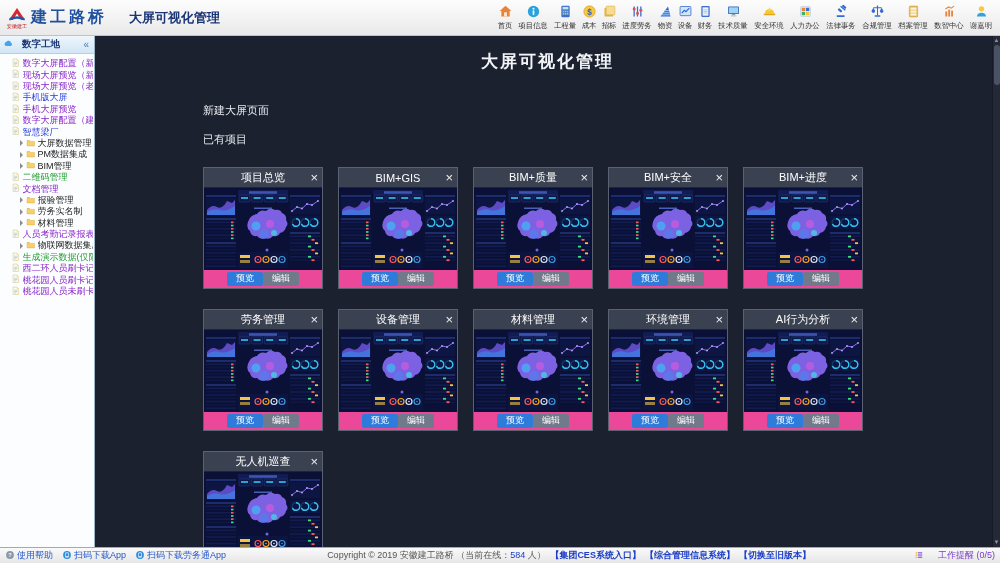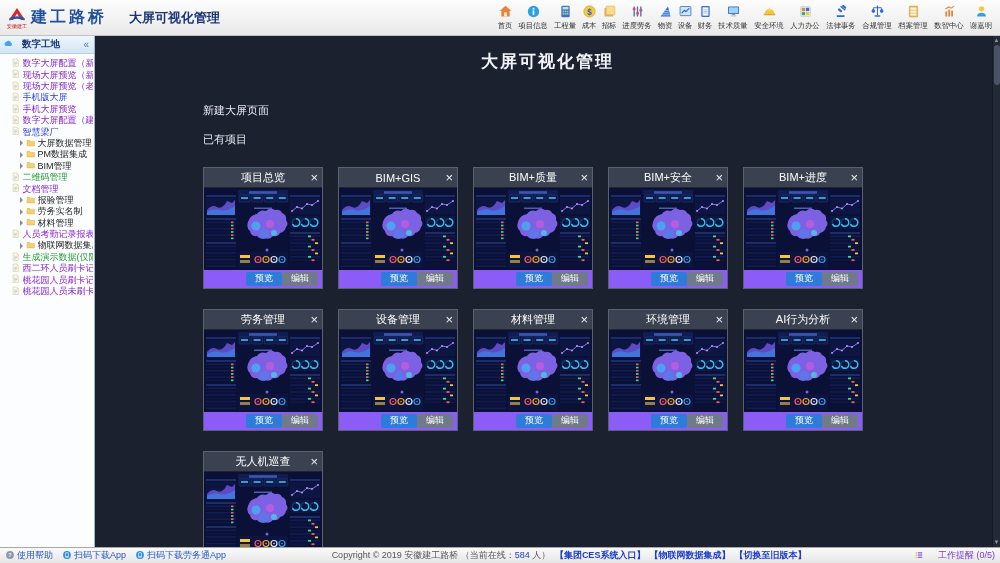--- a/index.html
+++ b/index.html
@@ -39,21 +39,21 @@
 .section-label{font-size:11px;margin:30px 0 0 108px;color:#e8eaf0}
 .create-box{width:82px;height:45px;border:1px solid #8a919c;margin:10px 0 0 108px;display:flex;align-items:center;justify-content:center;font-size:11px;cursor:pointer;background:#262d3a;color:#e8eaf0}
 .section-label.existing{margin-top:14px}
 .cards{margin:20px 0 0 108px;display:flex;flex-wrap:wrap;width:690px}
 .card{width:120px;margin:0 15px 20px 0;background:#2a3140;border:1px solid #5a6170}
 .card-head{height:20px;background:#3a4150;border-bottom:1px solid #20252f;display:flex;align-items:center;justify-content:center;position:relative}
 .card-title{font-size:11px;color:#fff}
 .card-close{position:absolute;right:4px;top:0;font-size:13px;color:#eee;cursor:pointer;line-height:19px}
 .thumb{height:82px;display:block;background:#0a1036}
 .thumb svg{width:100%;height:100%;display:block}
-.card-actions{height:18px;display:flex;align-items:center;justify-content:flex-end;padding:0 4px;background:#8b5cf6}
+.card-actions{height:18px;display:flex;align-items:center;justify-content:center;padding:0 4px;background:#ec4899}
 .btn{font-size:9px;border:none;border-radius:2px;padding:2px 9px;cursor:pointer;color:#fff;font-family:inherit;line-height:1.1}
 .btn-preview{background:#2f7bd9}
 .btn-edit{background:#717a8a}
 
 .vscroll{position:absolute;right:0;top:0;bottom:0;width:8px;background:#232936;display:flex;flex-direction:column;align-items:center;font-size:6px;color:#8a93a5;border-left:1px solid #161b26}
 .sarrow{height:9px;line-height:9px;cursor:pointer}
 .sthumb{width:6px;height:40px;background:#4a5366;border-radius:3px;cursor:grab}
 .sarrow.down{margin-top:auto}
 
 .footer{height:16px;background:linear-gradient(#fafafa,#e6e6e6);border-top:1px solid #a8a8a8;display:flex;align-items:center;font-size:9px;color:#555;padding:0 5px;flex:none}
@@ -1635,21 +1635,21 @@
           <span><svg viewBox="0 0 18 18">
               <circle cx="9" cy="9" r="7" fill="#2f8fdd"></circle>
               <rect x="6" y="4.5" width="6" height="9" rx="1" fill="#fff"></rect>
               <rect x="7" y="5.8" width="4" height="5.5" fill="#2f8fdd"></rect>
             </svg></span>
           <span>扫码下载劳务通App</span>
         </span>
       </div>
     <div class="f-center">
       <span>Copyright © 2019 安徽建工路桥 （当前在线：</span><span class="online">584</span><span> 人）</span>
-      <span id="f-links"><span class="blink">【集团CES系统入口】</span><span class="blink">【物联网数据集成】</span><span class="blink">【切换至旧版本】</span></span>
+      <span id="f-links"><span class="blink">【集团CES系统入口】</span><span class="blink">【综合管理信息系统】</span><span class="blink">【切换至旧版本】</span></span>
     </div>
     <div class="f-right">
       <span class="f-ricon" id="f-ricon"><svg viewBox="0 0 18 18">
             <g>
               <rect x="3" y="4" width="2.2" height="2.2" fill="#f5a623"></rect>
               <rect x="6.8" y="4" width="8" height="2.2" fill="#8a5bd6"></rect>
               <rect x="3" y="8" width="2.2" height="2.2" fill="#f5a623"></rect>
               <rect x="6.8" y="8" width="8" height="2.2" fill="#8a5bd6"></rect>
               <rect x="3" y="12" width="2.2" height="2.2" fill="#f5a623"></rect>
               <rect x="6.8" y="12" width="8" height="2.2" fill="#8a5bd6"></rect>

